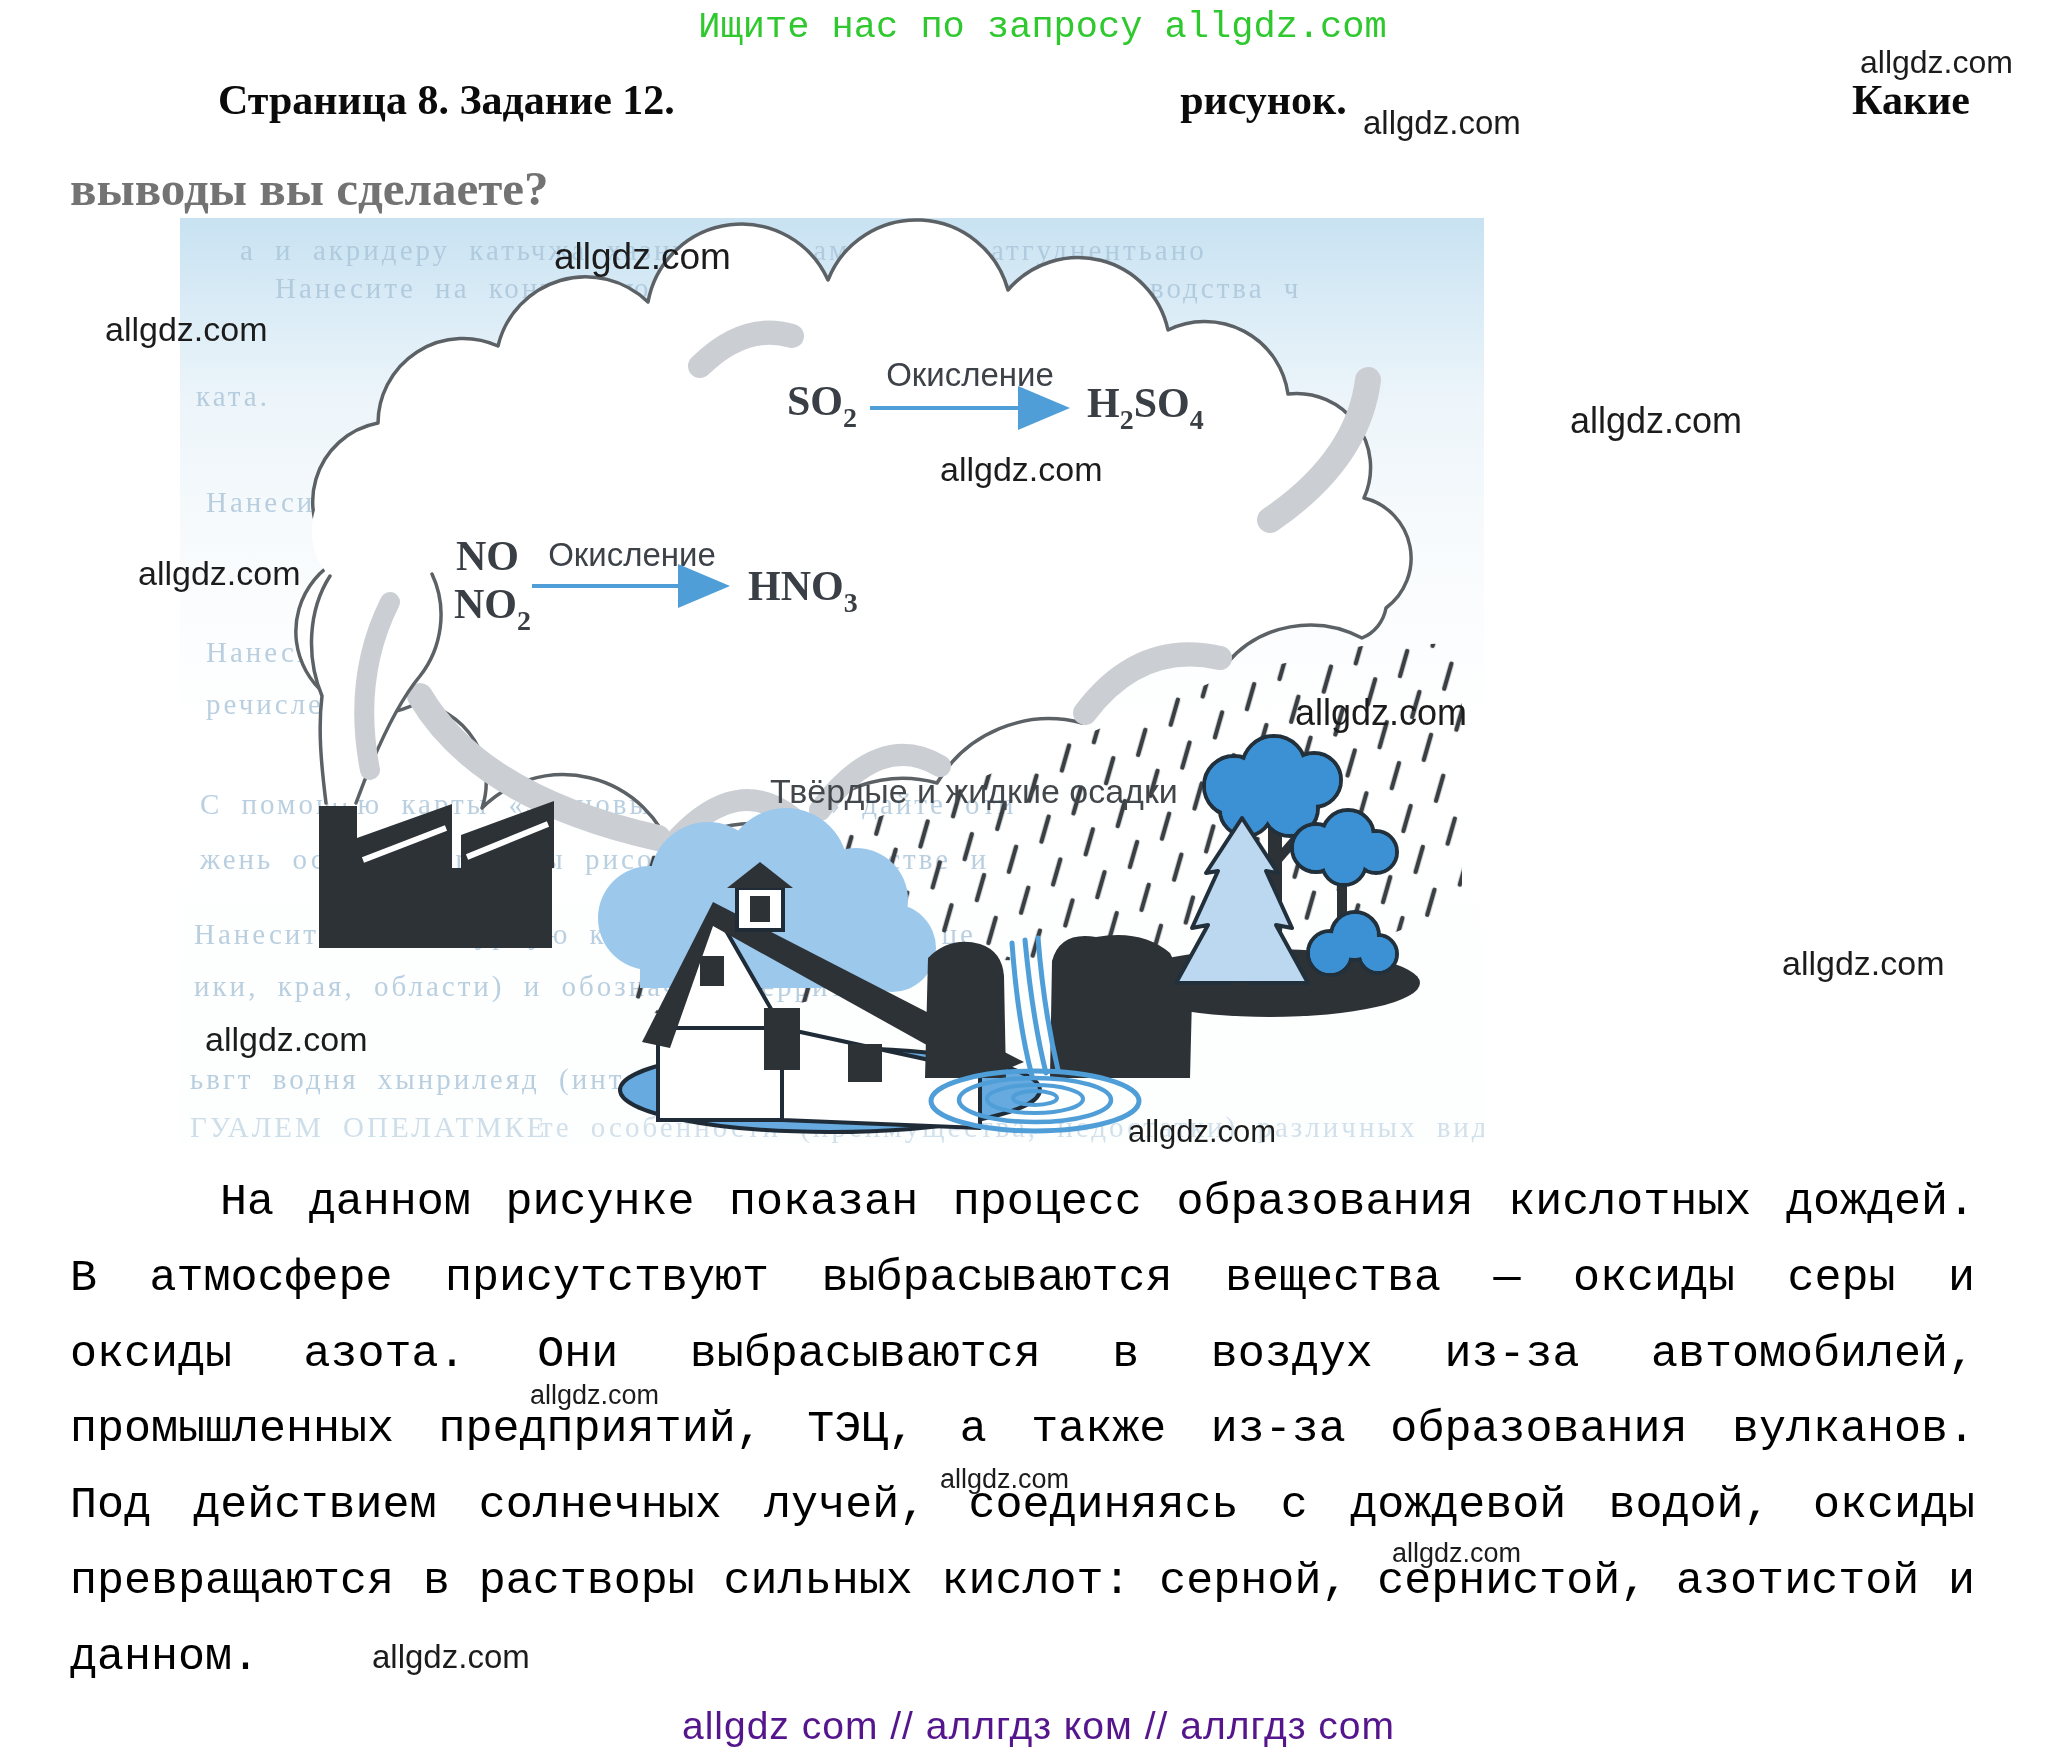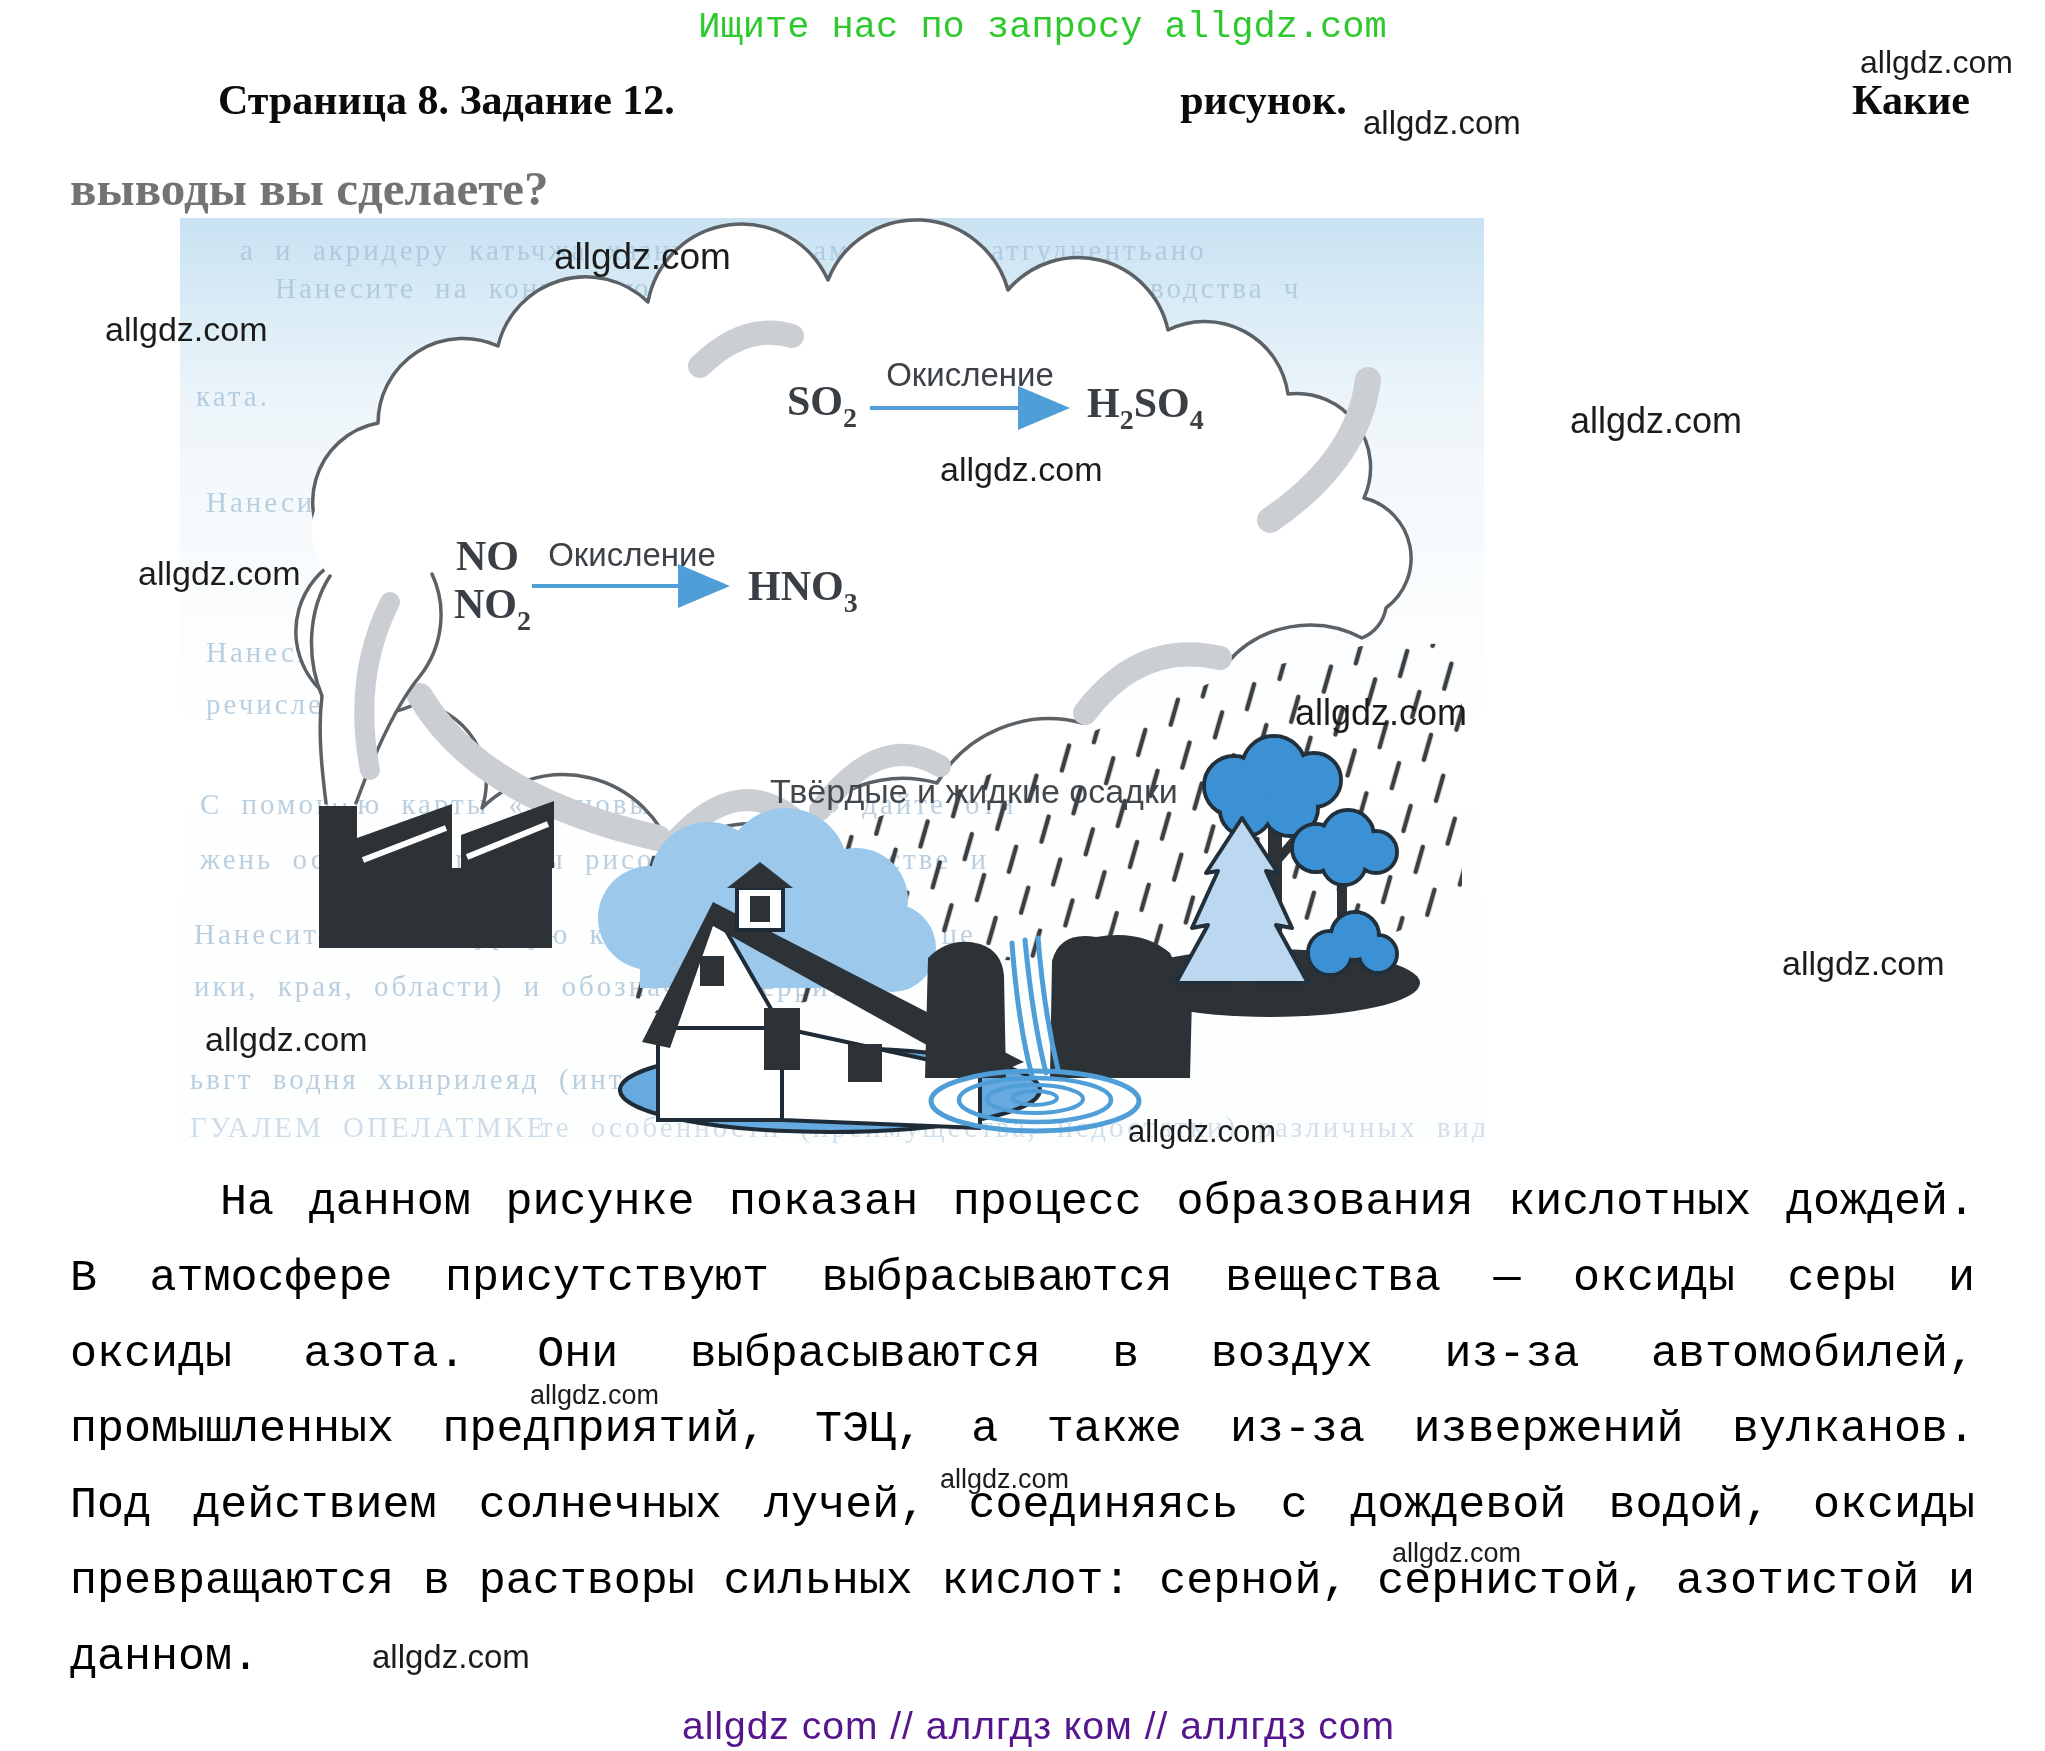--- a/index.html
+++ b/index.html
@@ -222,18 +222,18 @@
 <div class="abs wm" style="left:1782px;top:944px;font-size:34px">allgdz.com</div>
 <div class="abs wm" style="left:1128px;top:1114px;font-size:31px">allgdz.com</div>
 <div class="abs wm" style="left:530px;top:1380px;font-size:27px">allgdz.com</div>
 <div class="abs wm" style="left:940px;top:1464px;font-size:27px">allgdz.com</div>
 <div class="abs wm" style="left:1392px;top:1538px;font-size:27px">allgdz.com</div>
 <div class="abs wm" style="left:372px;top:1638px;font-size:33px">allgdz.com</div>
 
 <div class="abs body-line jline" style="top:1177px;padding-left:150px;width:1755px">На данном рисунке показан процесс образования кислотных дождей.</div>
 <div class="abs body-line jline" style="top:1253px">В атмосфере присутствуют выбрасываются вещества — оксиды серы и</div>
 <div class="abs body-line jline" style="top:1329px">оксиды азота. Они выбрасываются в воздух из-за автомобилей,</div>
-<div class="abs body-line jline" style="top:1404px">промышленных предприятий, ТЭЦ, а также из-за извержений вулканов.</div>
+<div class="abs body-line jline" style="top:1404px">промышленных предприятий, ТЭЦ, а также из-за образования вулканов.</div>
 <div class="abs body-line jline" style="top:1480px">Под действием солнечных лучей, соединяясь с дождевой водой, оксиды</div>
 <div class="abs body-line jline" style="top:1556px">превращаются в растворы сильных кислот: серной, сернистой, азотистой и</div>
 <div class="abs body-line" style="top:1632px">данном.</div>
 
 <div class="abs footer">allgdz com  //  аллгдз ком  //  аллгдз com</div>
 
 </body></html>

